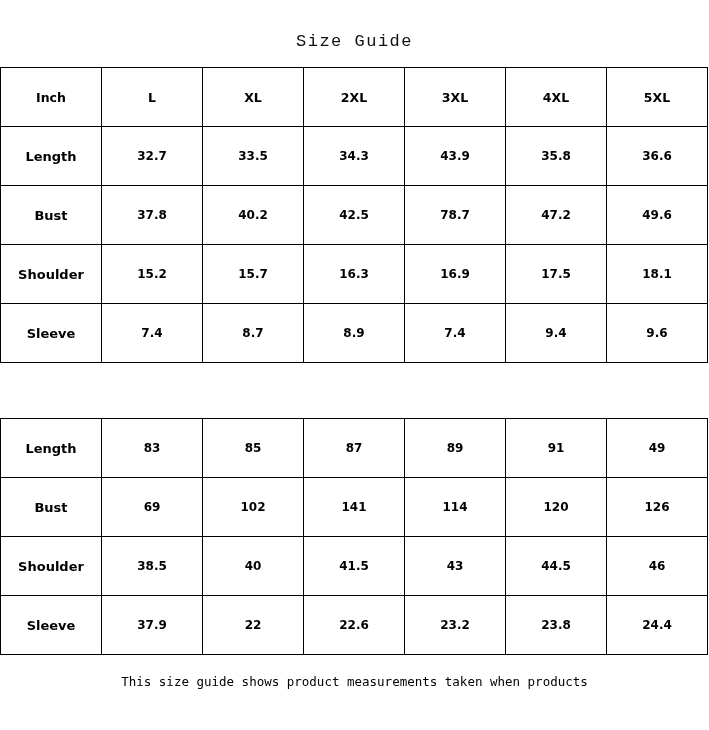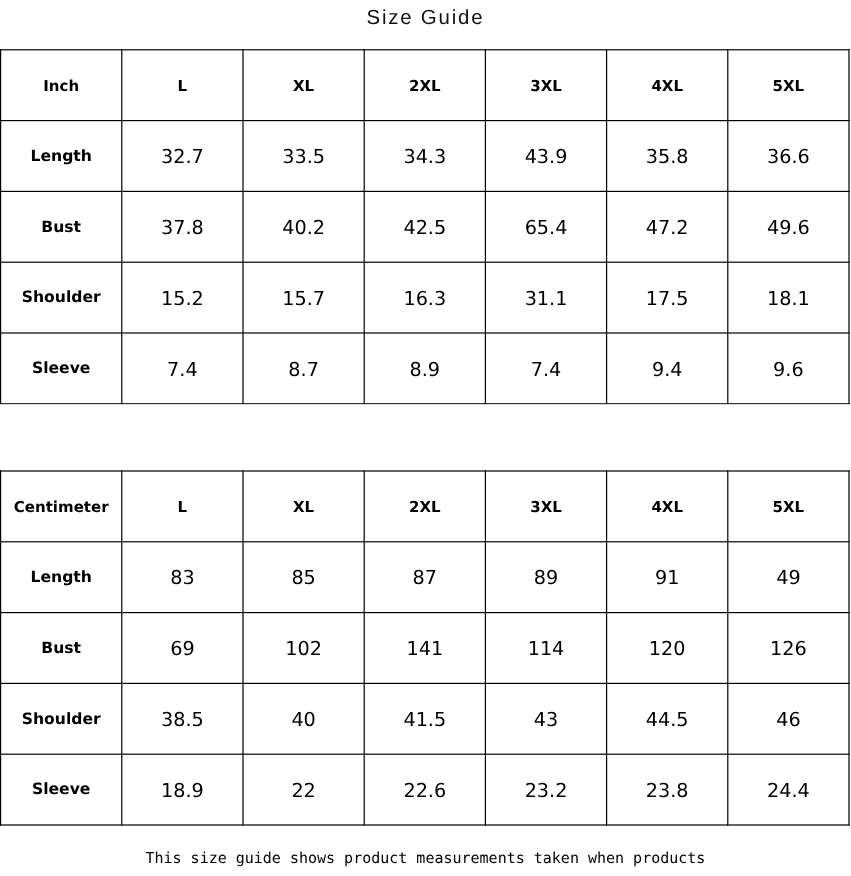--- a/index.html
+++ b/index.html
@@ -16,25 +16,25 @@
   }
   .page {
     position: relative;
     width: 709px;
     height: 730px;
     box-sizing: border-box;
     background: #ffffff;
   }
   .title {
     text-align: center;
-    font-family: Liberation Sans, sans-serif;
+    font-family: Liberation Mono, monospace;
     font-size: 17px;
     letter-spacing: 1.5px;
     color: #111111;
-    padding-top: 5px;
+    padding-top: 32px;
     padding-bottom: 16px;
   }
   table.sizetable {
     border-collapse: collapse;
     width: 672px;
     table-layout: fixed;
     border-radius: 29px;
   }
   table.sizetable td {
     border: 1px solid #000000;
@@ -48,22 +48,22 @@
   }
   table.sizetable td.rowhead {
     font-weight: bold;
     font-size: 13px;
   }
   table.sizetable td.colhead {
     font-weight: bold;
     font-size: 12.5px;
   }
   table.sizetable td.value {
-    font-weight: normal;
-    font-size: 16px;
+    font-weight: bold;
+    font-size: 12px;
   }
   .spacer {
     height: 55px;
     width: 709px;
     background: #ffffff;
   }
   .footnote {
     text-align: center;
     font-family: "DejaVu Sans Mono", monospace;
     font-size: 12.5px;
@@ -113,30 +113,30 @@
         <td class="value">34.3</td>
         <td class="value">43.9</td>
         <td class="value">35.8</td>
         <td class="value">36.6</td>
       </tr>
       <tr>
         <td class="rowhead">Bust</td>
         <td class="value">37.8</td>
         <td class="value">40.2</td>
         <td class="value">42.5</td>
-        <td class="value">65.4</td>
+        <td class="value">78.7</td>
         <td class="value">47.2</td>
         <td class="value">49.6</td>
       </tr>
       <tr>
         <td class="rowhead">Shoulder</td>
         <td class="value">15.2</td>
         <td class="value">15.7</td>
         <td class="value">16.3</td>
-        <td class="value">31.1</td>
+        <td class="value">16.9</td>
         <td class="value">17.5</td>
         <td class="value">18.1</td>
       </tr>
       <tr>
         <td class="rowhead">Sleeve</td>
         <td class="value">7.4</td>
         <td class="value">8.7</td>
         <td class="value">8.9</td>
         <td class="value">7.4</td>
         <td class="value">9.4</td>
@@ -152,29 +152,20 @@
       <col class="c0">
         <col class="cx">
         <col class="cx">
         <col class="cx">
         <col class="cx">
         <col class="cx">
         <col class="cx">
     </colgroup>
     <tbody>
       <tr>
-        <td class="colhead">Centimeter</td>
-        <td class="colhead">L</td>
-        <td class="colhead">XL</td>
-        <td class="colhead">2XL</td>
-        <td class="colhead">3XL</td>
-        <td class="colhead">4XL</td>
-        <td class="colhead">5XL</td>
-      </tr>
-      <tr>
         <td class="rowhead">Length</td>
         <td class="value">83</td>
         <td class="value">85</td>
         <td class="value">87</td>
         <td class="value">89</td>
         <td class="value">91</td>
         <td class="value">49</td>
       </tr>
       <tr>
         <td class="rowhead">Bust</td>
@@ -189,21 +180,21 @@
         <td class="rowhead">Shoulder</td>
         <td class="value">38.5</td>
         <td class="value">40</td>
         <td class="value">41.5</td>
         <td class="value">43</td>
         <td class="value">44.5</td>
         <td class="value">46</td>
       </tr>
       <tr>
         <td class="rowhead">Sleeve</td>
-        <td class="value">18.9</td>
+        <td class="value">37.9</td>
         <td class="value">22</td>
         <td class="value">22.6</td>
         <td class="value">23.2</td>
         <td class="value">23.8</td>
         <td class="value">24.4</td>
       </tr>
     </tbody>
   </table>
 
   <div class="footnote">

